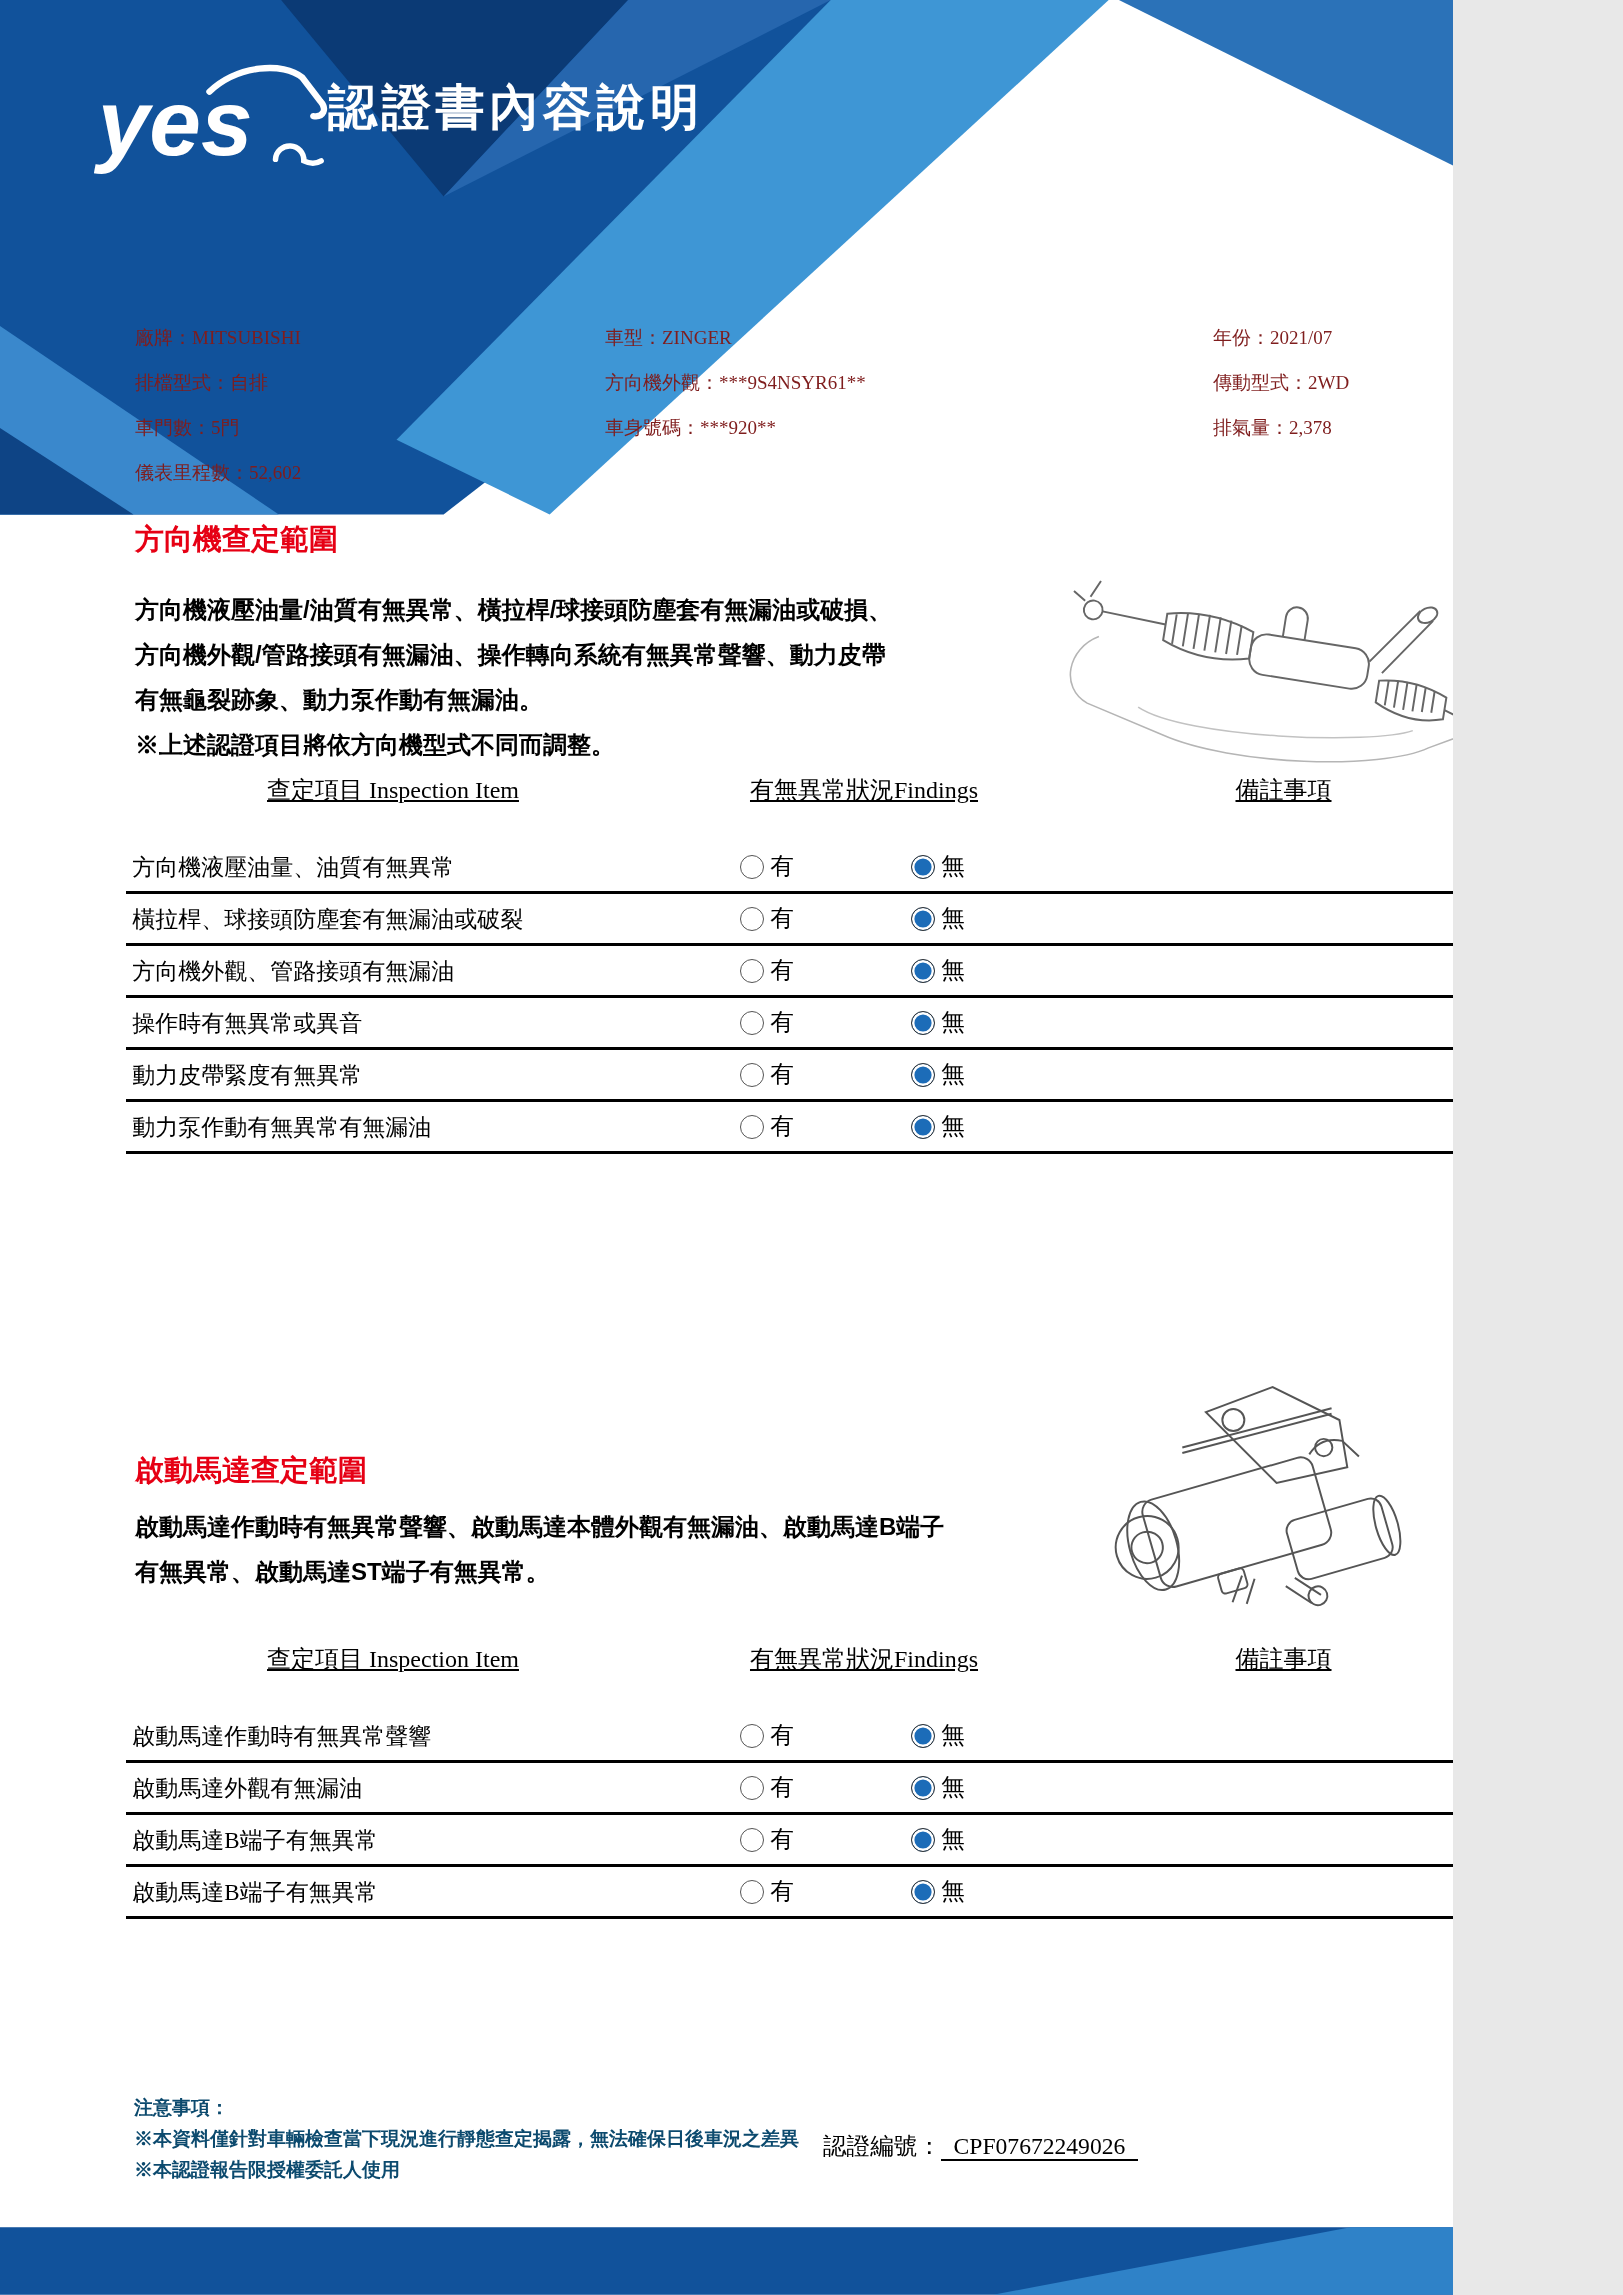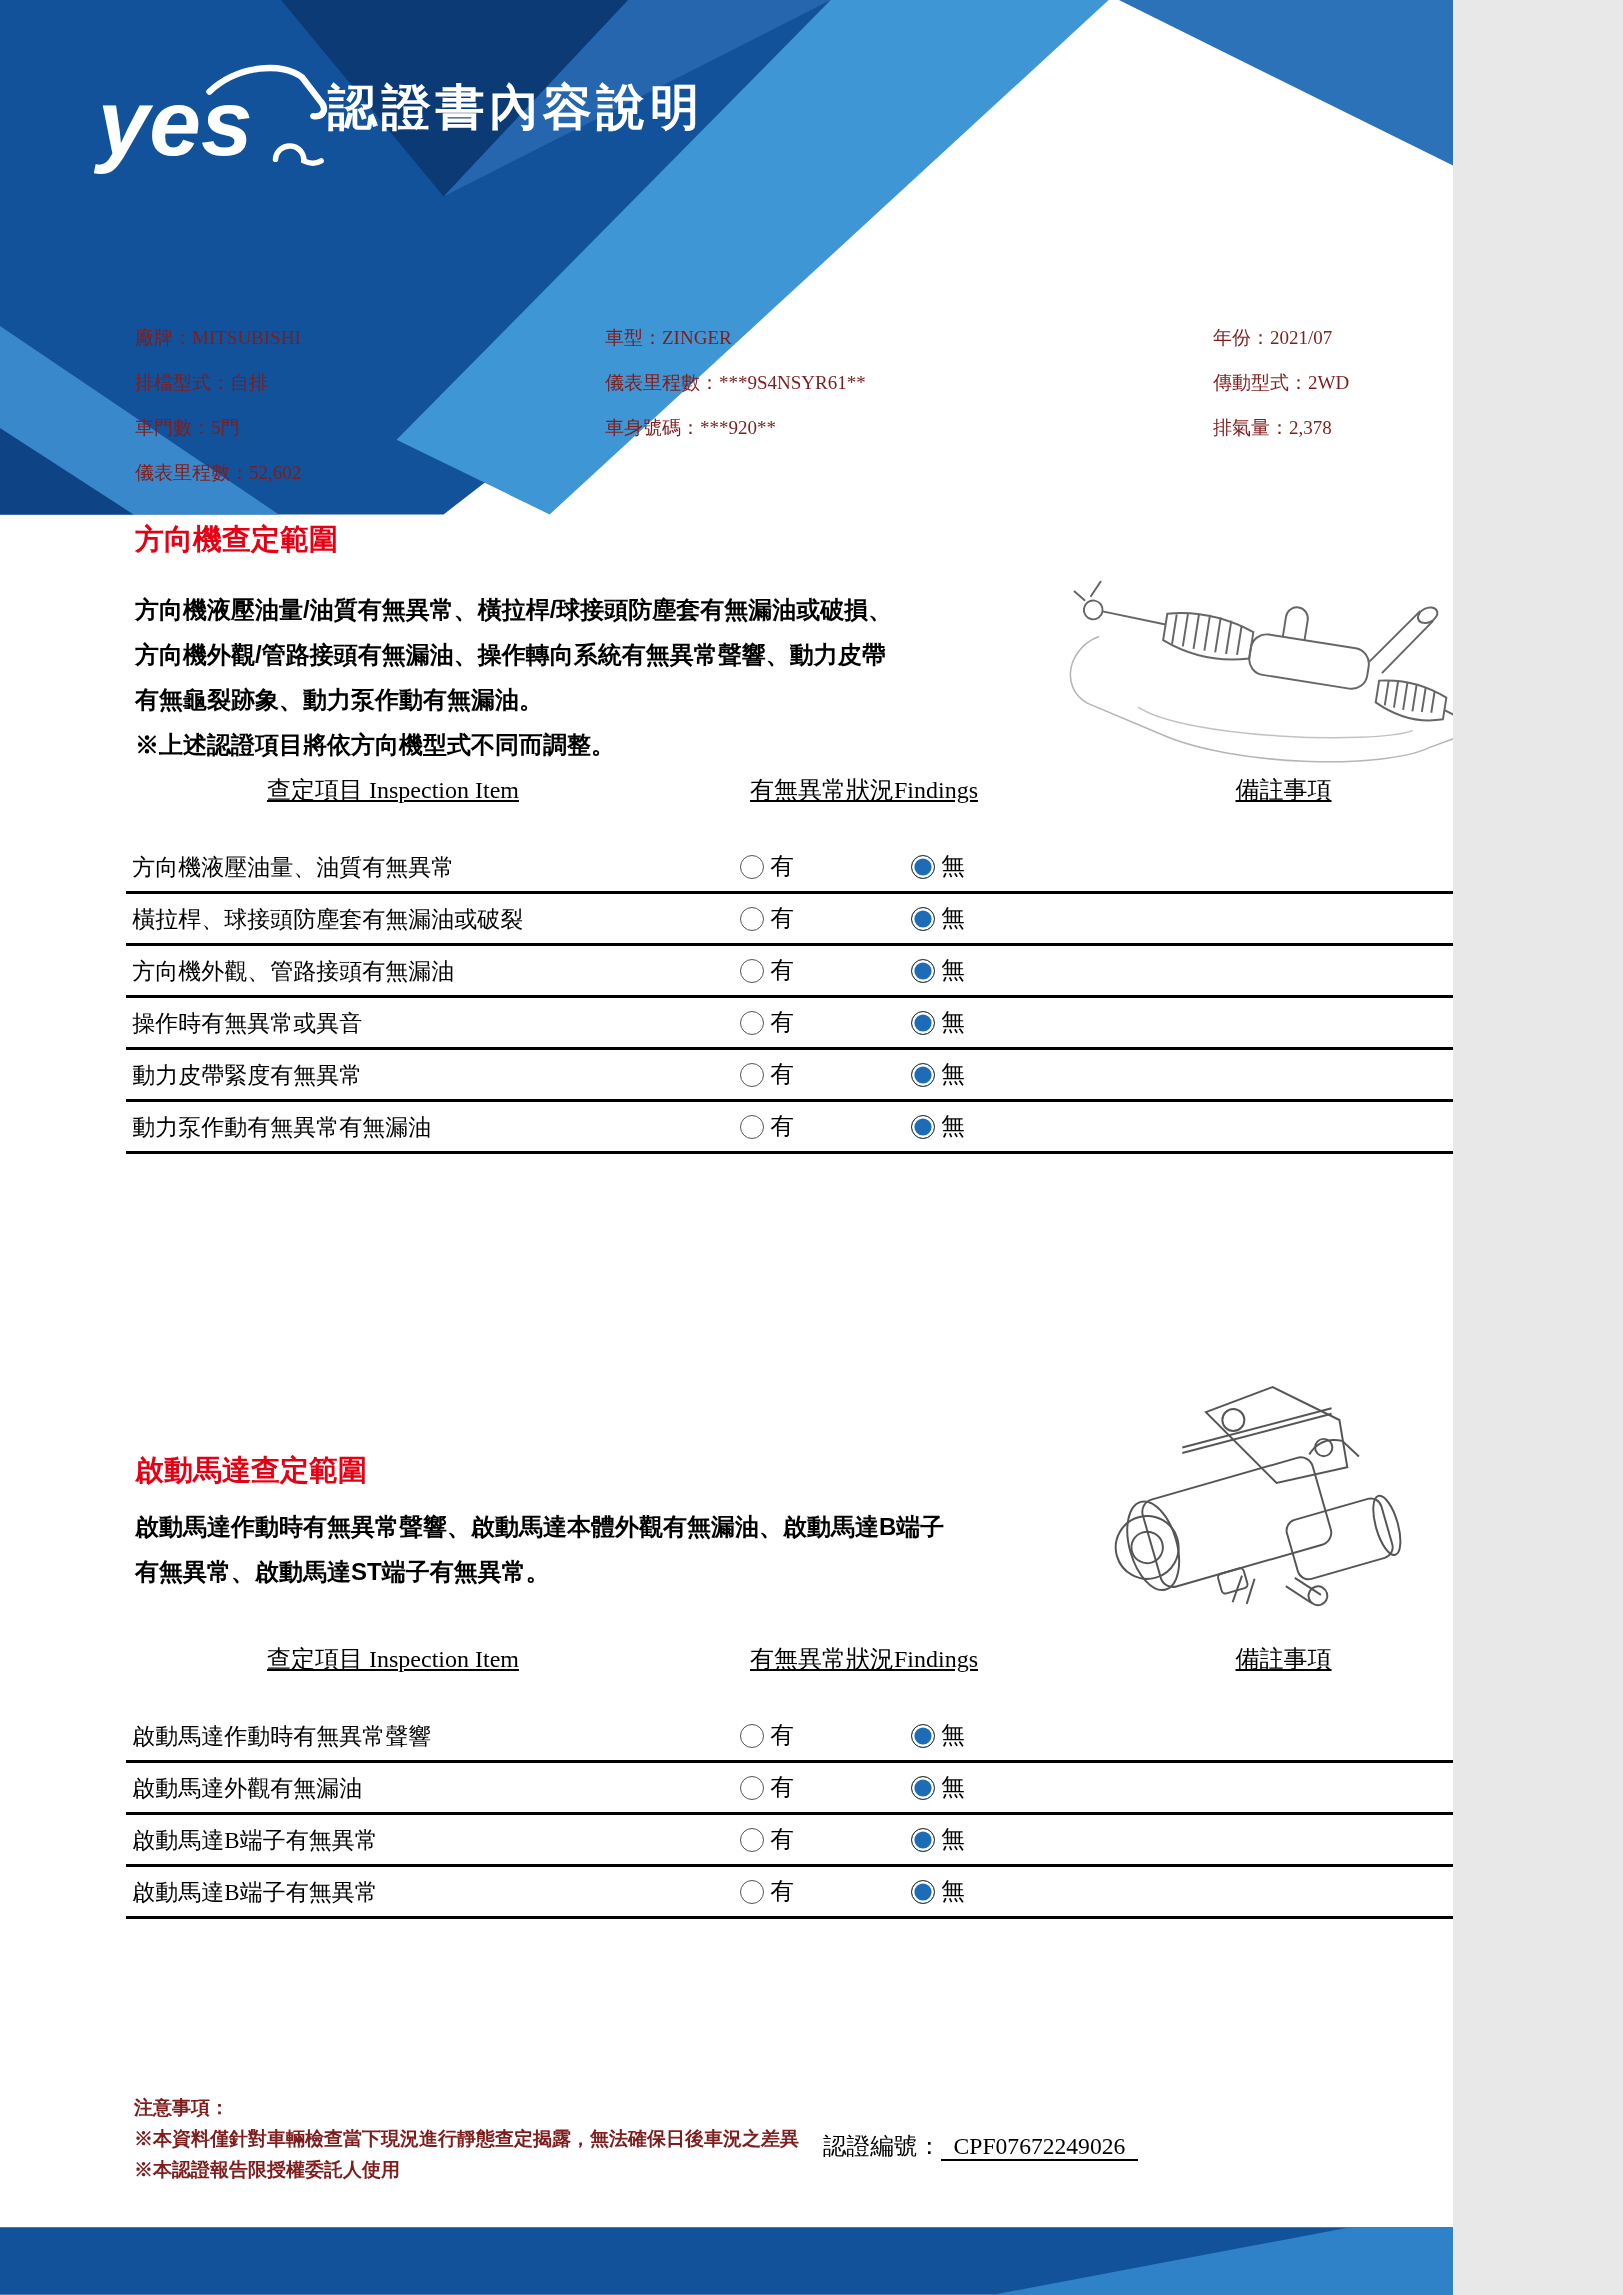--- a/index.html
+++ b/index.html
@@ -47,21 +47,21 @@
   .radio-group{position:absolute;top:50%;transform:translateY(-50%);
                display:flex;align-items:center;gap:6.3px;cursor:default;}
   .radio-group.yes{left:614px;}
   .radio-group.no{left:785px;}
   .rb{width:22px;height:22px;border:1.6px solid #555;border-radius:50%;
       background:#fff;display:inline-block;box-sizing:content-box;}
   .rb.checked{background:#1c6cb8;border-color:#333;box-shadow:inset 0 0 0 2.4px #fff;}
   .rlabel{font-size:23.6px;line-height:23.6px;}
 
   
-  .notes{position:absolute;left:134px;top:2092px;color:#7f1d1d;font-weight:bold;
+  .notes{position:absolute;left:134px;top:2092px;color:#0c4a6e;font-weight:bold;
          font-size:19px;line-height:31px;white-space:nowrap;}
   .cert{position:absolute;left:823px;top:2130px;font-family:"Liberation Serif",serif;
         font-size:23.6px;color:#000;white-space:nowrap;}
   .cert-number{border-bottom:2.4px solid #000;padding:0 12.6px;}
   .pagenum{position:absolute;left:1530px;top:2164px;font-size:28px;color:#000;}
   .footer-art{position:absolute;left:0;bottom:0;}
 </style>
 </head>
 <body>
 
@@ -86,21 +86,21 @@
   <div class="page-title">認證書內容說明</div>
 
   <div class="info-col c1">
     <div>廠牌：MITSUBISHI</div>
     <div>排檔型式：自排</div>
     <div>車門數：5門</div>
     <div>儀表里程數：52,602</div>
   </div>
   <div class="info-col c2">
     <div>車型：ZINGER</div>
-    <div>儀表里程數：***9S4NSYR61**</div>
+    <div>方向機外觀：***9S4NSYR61**</div>
     <div>車身號碼：***920**</div>
   </div>
   <div class="info-col c3">
     <div>年份：2021/07</div>
     <div>傳動型式：2WD</div>
     <div>排氣量：2,378</div>
   </div>
 
   <div class="sec-title sec1-title">方向機查定範圍</div>
   <div class="sec-desc sec1-desc">

